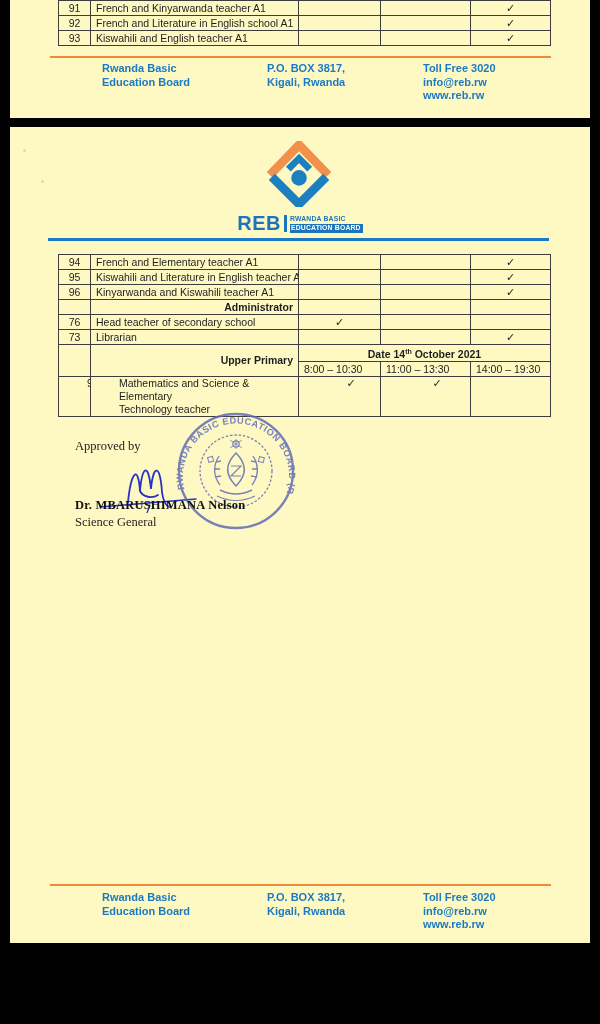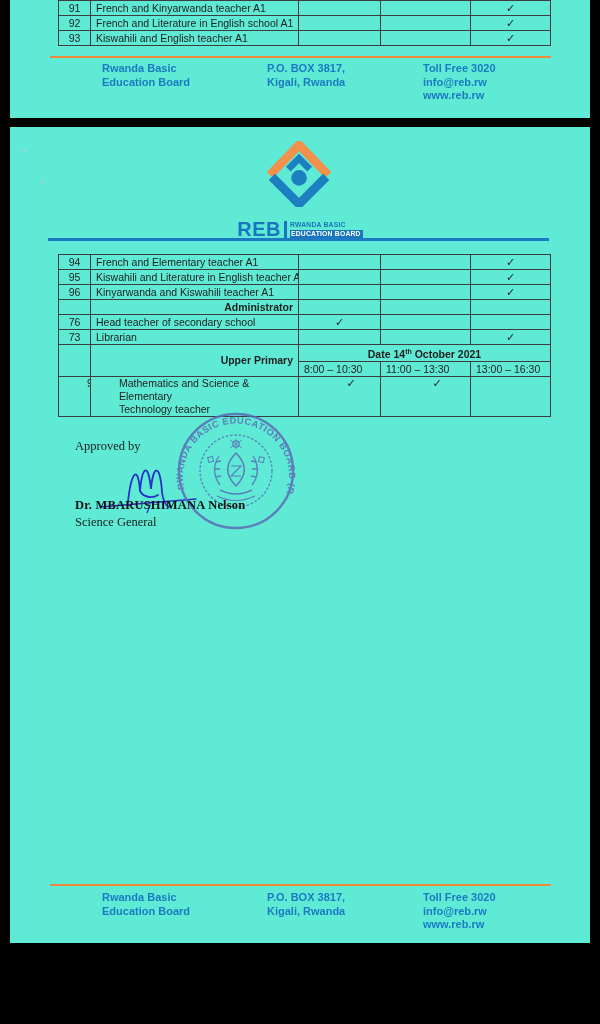--- a/index.html
+++ b/index.html
@@ -1,18 +1,18 @@
 <!DOCTYPE html>
 <html><head>
 <meta charset="utf-8">
 <style>
   html,body {margin:0; padding:0;}
   body {width:600px; height:1024px; background:#000; position:relative;
         font-family:"Liberation Sans", sans-serif; overflow:hidden;}
-  .page {position:absolute; background:#5eead4;}
+  .page {position:absolute; background:#fef9c3;}
   #page1 {left:10px; top:0; width:580px; height:118px;}
   #page2 {left:10px; top:127px; width:580px; height:816px;}
 
   
   .doc-table {border-collapse:collapse; table-layout:fixed; position:absolute;
               font-size:10.5px; color:#1e1e1e; width:492px; left:48px;}
   #page1 .doc-table {top:0;}
   #page2 .doc-table {top:127px;}
   .doc-table td {border:1px solid #3d3d3d; padding:0 5px; height:14px;
                  line-height:13px; white-space:nowrap; overflow:hidden;
@@ -30,21 +30,21 @@
   .rule-blue {position:absolute; left:38px; width:501px; height:3px; background:#1b7ac2;}
 
   
   .footer-col {position:absolute; color:#1b7ac2; font-weight:bold; font-size:11px; line-height:13.5px;}
   .fc1 {left:92px;} .fc2 {left:257px;} .fc3 {left:413px;}
   #page1 .footer-col {top:62px;}
   #page2 .footer-col {top:764px;}
 
   
   #logo {position:absolute; left:212px; top:14px; width:156px; text-align:center;}
-  .reb-wordmark {display:flex; justify-content:center; align-items:flex-start; margin-top:9px;}
+  .reb-wordmark {display:flex; justify-content:center; align-items:flex-start; margin-top:3px;}
   .reb-acronym {font-size:20px; font-weight:bold; color:#1b75bc; line-height:18px; letter-spacing:0.5px;}
   .reb-bar {width:3px; background:#1b75bc; height:17px; margin:1px 3px 0 3px;}
   .reb-lines {text-align:left; font-size:6.8px; font-weight:bold; line-height:8.6px; letter-spacing:0.2px; margin-top:1px;}
   .reb-l1 {color:#1b75bc; display:block;}
   .reb-l2 {color:#fff; background:#1b75bc; display:inline-block; padding:0 2px 1px 1px;}
 
   
   .approved-by {position:absolute; left:65px; top:312px; font-family:"Liberation Serif", serif;
                 font-size:12.5px; color:#1d1d1d;}
   #signature {position:absolute; left:86px; top:330px;}
@@ -184,21 +184,21 @@
       <td class="c-check">✓</td>
     </tr>
     <tr>
       <td class="c-num" rowspan="2"></td>
       <td class="c-desc bold" rowspan="2">Upper Primary</td>
       <td class="c-date" colspan="3"><span>Date 14</span><span class="sup">th</span><span> October 2021</span></td>
     </tr>
     <tr>
       <td>8:00 – 10:30</td>
       <td>11:00 – 13:30</td>
-      <td>13:00 – 16:30</td>
+      <td>14:00 – 19:30</td>
     </tr>
     <tr class="r99">
       <td class="c-num">99</td>
       <td class="c-desc">
         <span style="display:block">Mathematics and Science &amp; Elementary</span>
         <span style="display:block">Technology teacher</span>
       </td>
       <td class="c-check">✓</td>
       <td class="c-check">✓</td>
       <td class="c-check"></td>

